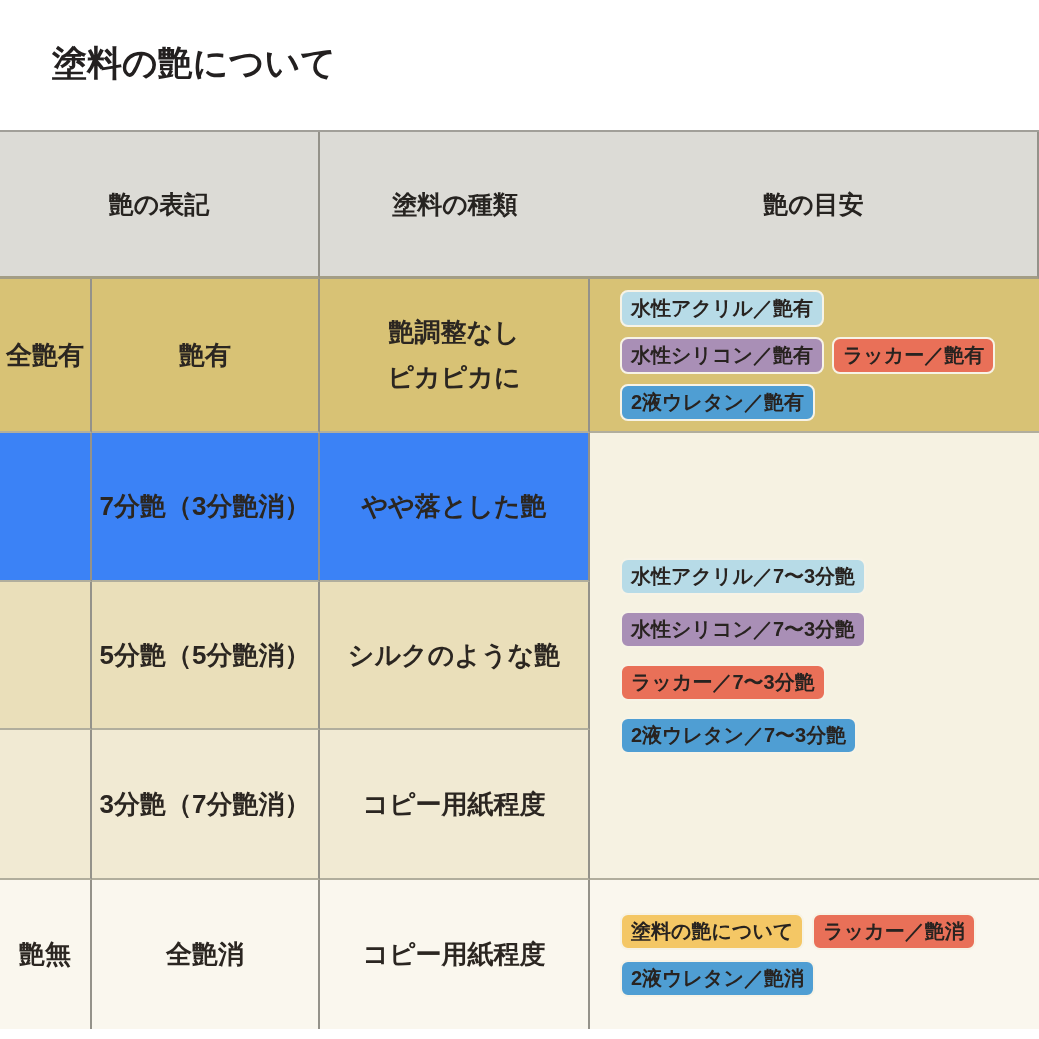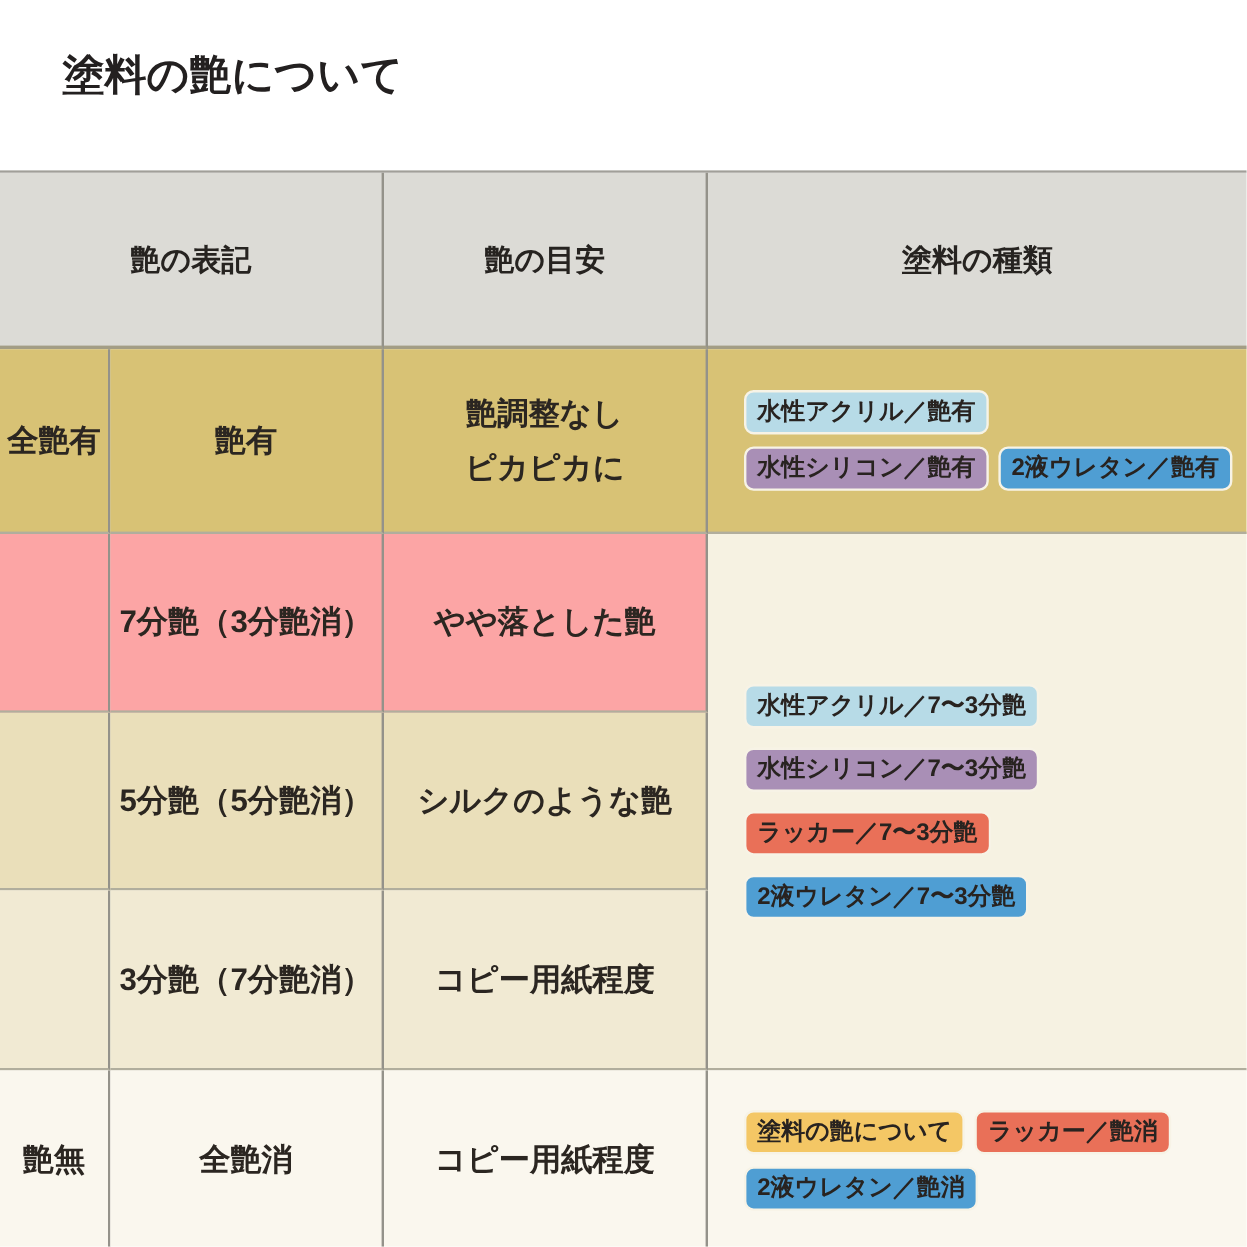--- a/index.html
+++ b/index.html
@@ -6,41 +6,41 @@
   body{font-family:"Liberation Sans","DejaVu Sans",sans-serif;}
   .stage{position:relative;width:1039px;height:1039px;background:#ffffff;overflow:hidden;}
 
   .page-title{
     position:absolute;left:52px;top:44px;
     font-size:35px;font-weight:bold;color:#232020;letter-spacing:0;
     line-height:1.1;white-space:nowrap;
   }
 
   .tbl{
-    position:absolute;left:0;top:142px;width:1039px;height:897px;
+    position:absolute;left:0;top:130px;width:1039px;height:897px;
     display:grid;
     grid-template-columns:92px 228px 270px 449px;
     grid-template-rows:147px 154px 149px 148px 150px 149px;
     border-top:2px solid #a19f99;
     box-sizing:border-box;
   }
   .cell{
     box-sizing:border-box;
     display:flex;align-items:center;justify-content:center;
     color:#2b2621;
   }
   .br{border-right:2px solid #94928a;}
   .bb{border-bottom:2px solid #b1ae9d;}
   .hb{border-bottom:3px solid #a39d85;}
 
   .hd{background:#dcdbd6;font-size:25px;font-weight:bold;color:#262320;}
   .span2{grid-column:1 / 3;}
 
   .bg1{background:#d8c275;}
-  .bg2{background:#fca5a5;}
+  .bg2{background:#3b82f6;}
   .bg3{background:#eadfba;}
   .bg4{background:#f1ead3;}
   .bg5{background:#faf7ee;}
   .panel{background:#f6f2e2;grid-column:4;grid-row:3 / 6;}
 
   .cat{font-size:26px;font-weight:bold;}
   .txt{font-size:26px;font-weight:bold;text-align:center;}
   .multi{white-space:pre-line;line-height:1.72;}
 
   .badges{justify-content:flex-start;padding-left:30px;padding-right:10px;}
@@ -59,30 +59,31 @@
 </head>
 <body>
 
 <div class="stage">
 
   <div class="page-title">塗料の艶について</div>
 
   <div class="tbl">
 
     <div class="cell hd span2 br hb">艶の表記</div>
+    <div class="cell hd hb">塗料の種類</div>
     <div class="cell hd br hb">艶の目安</div>
-    <div class="cell hd hb">塗料の種類</div>
 
     <div class="cell bg1 txt br bb">全艶有</div>
     <div class="cell bg1 cat br bb">艶有</div>
     <div class="cell bg1 txt multi br bb">艶調整なし
 ピカピカに</div>
     <div class="cell bg1 badges bwrap bb">
       <span class="badge" style="background-color: rgb(183, 219, 231);">水性アクリル／艶有</span>
       <span class="badge" style="background-color: rgb(169, 143, 182);">水性シリコン／艶有</span>
+      <span class="badge" style="background-color: rgb(233, 112, 88);">ラッカー／艶有</span>
       <span class="badge" style="background-color: rgb(79, 158, 211);">2液ウレタン／艶有</span>
     </div>
 
     <div class="cell bg2 br bb"></div>
     <div class="cell bg2 txt br bb">7分艶（3分艶消）</div>
     <div class="cell bg2 txt br bb">やや落とした艶</div>
 
     <div class="cell panel badges bcol bb">
       <span class="badge" style="background-color: rgb(183, 219, 231);">水性アクリル／7〜3分艶</span>
       <span class="badge" style="background-color: rgb(169, 143, 182);">水性シリコン／7〜3分艶</span>

